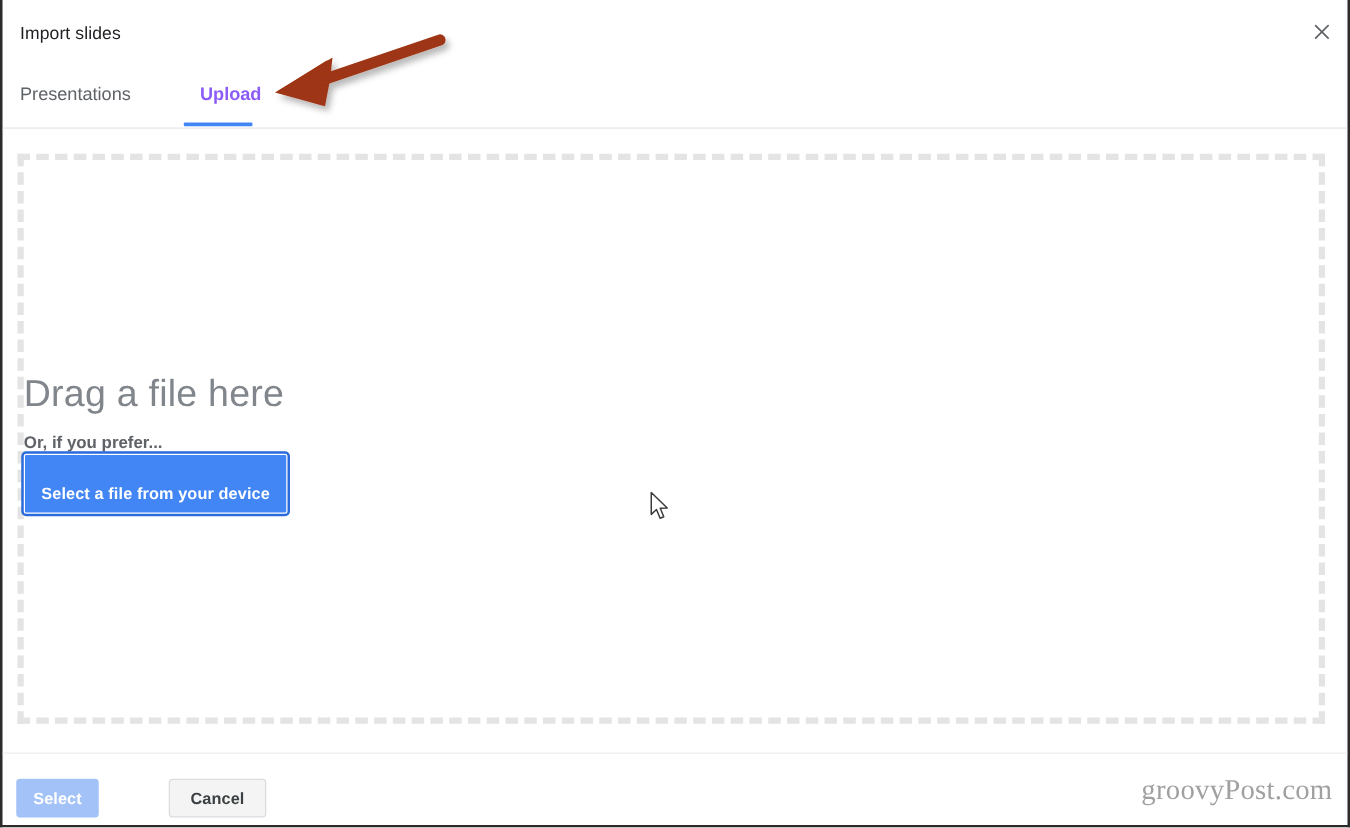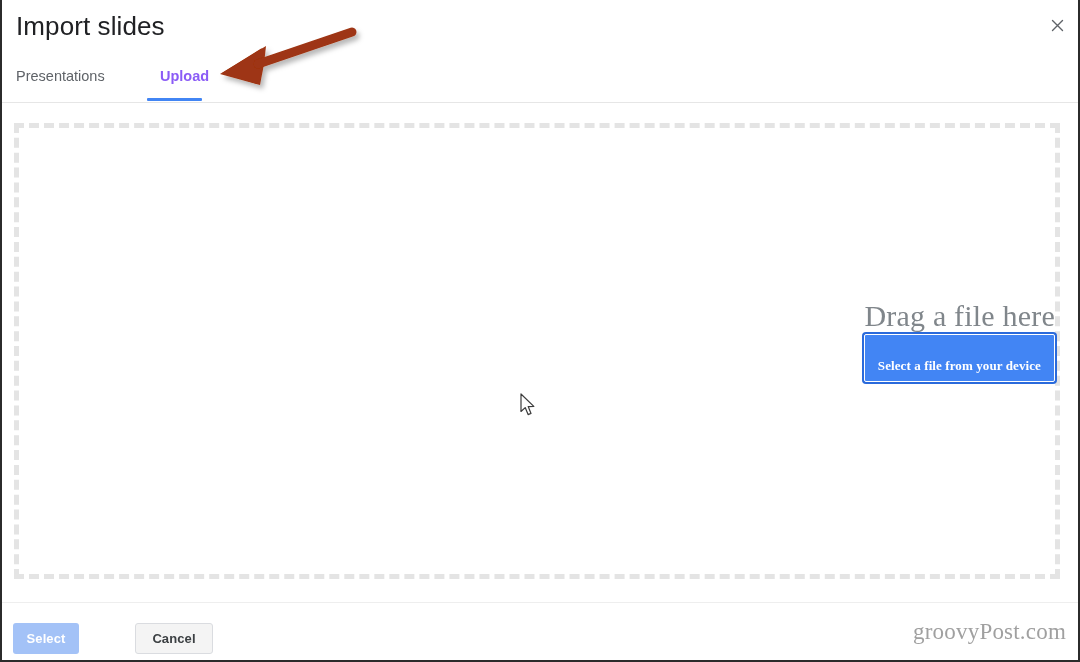--- a/index.html
+++ b/index.html
@@ -23,21 +23,21 @@
     border-right: 2px solid #2b2b2b;
     border-bottom: 2px solid #2b2b2b;
     overflow: hidden;
   }
 
   
   .dialog-title {
     position: absolute;
     left: 14px;
     top: 13px;
-    font-size: 26px;
+    font-size: 14px;
     line-height: 26px;
     color: #202124;
     font-weight: 400;
     letter-spacing: 0.1px;
     white-space: nowrap;
   }
 
   .close-button {
     position: absolute;
     right: 8px;
@@ -106,22 +106,21 @@
     box-sizing: border-box;
     border: 5px dashed #e4e4e4;
     background: #ffffff;
   }
 
   .dropzone-inner {
     position: absolute;
     left: 0;
     right: 0;
     top: 170px;
-    text-align: right;
-    font-family: Liberation Serif, serif;
+    text-align: left;
   }
 
   .drag-headline {
     font-size: 30px;
     line-height: 36px;
     color: #80868b;
     font-weight: 400;
     letter-spacing: 0.2px;
   }
 
@@ -253,20 +252,21 @@
   <div class="tabs">
     <div class="tab tab-presentations">Presentations</div>
     <div class="tab tab-upload">Upload</div>
     <div class="tab-underline"></div>
   </div>
   <div class="header-divider"></div>
 
   <div class="dropzone">
     <div class="dropzone-inner">
       <div class="drag-headline">Drag a file here</div>
+      <div class="drag-subtext">Or, if you prefer...</div>
       <div class="select-file-button">Select a file from your device</div>
     </div>
   </div>
 
   <div class="footer-divider"></div>
   <div class="footer">
     <button class="btn-select">Select</button>
     <button class="btn-cancel">Cancel</button>
   </div>
 

